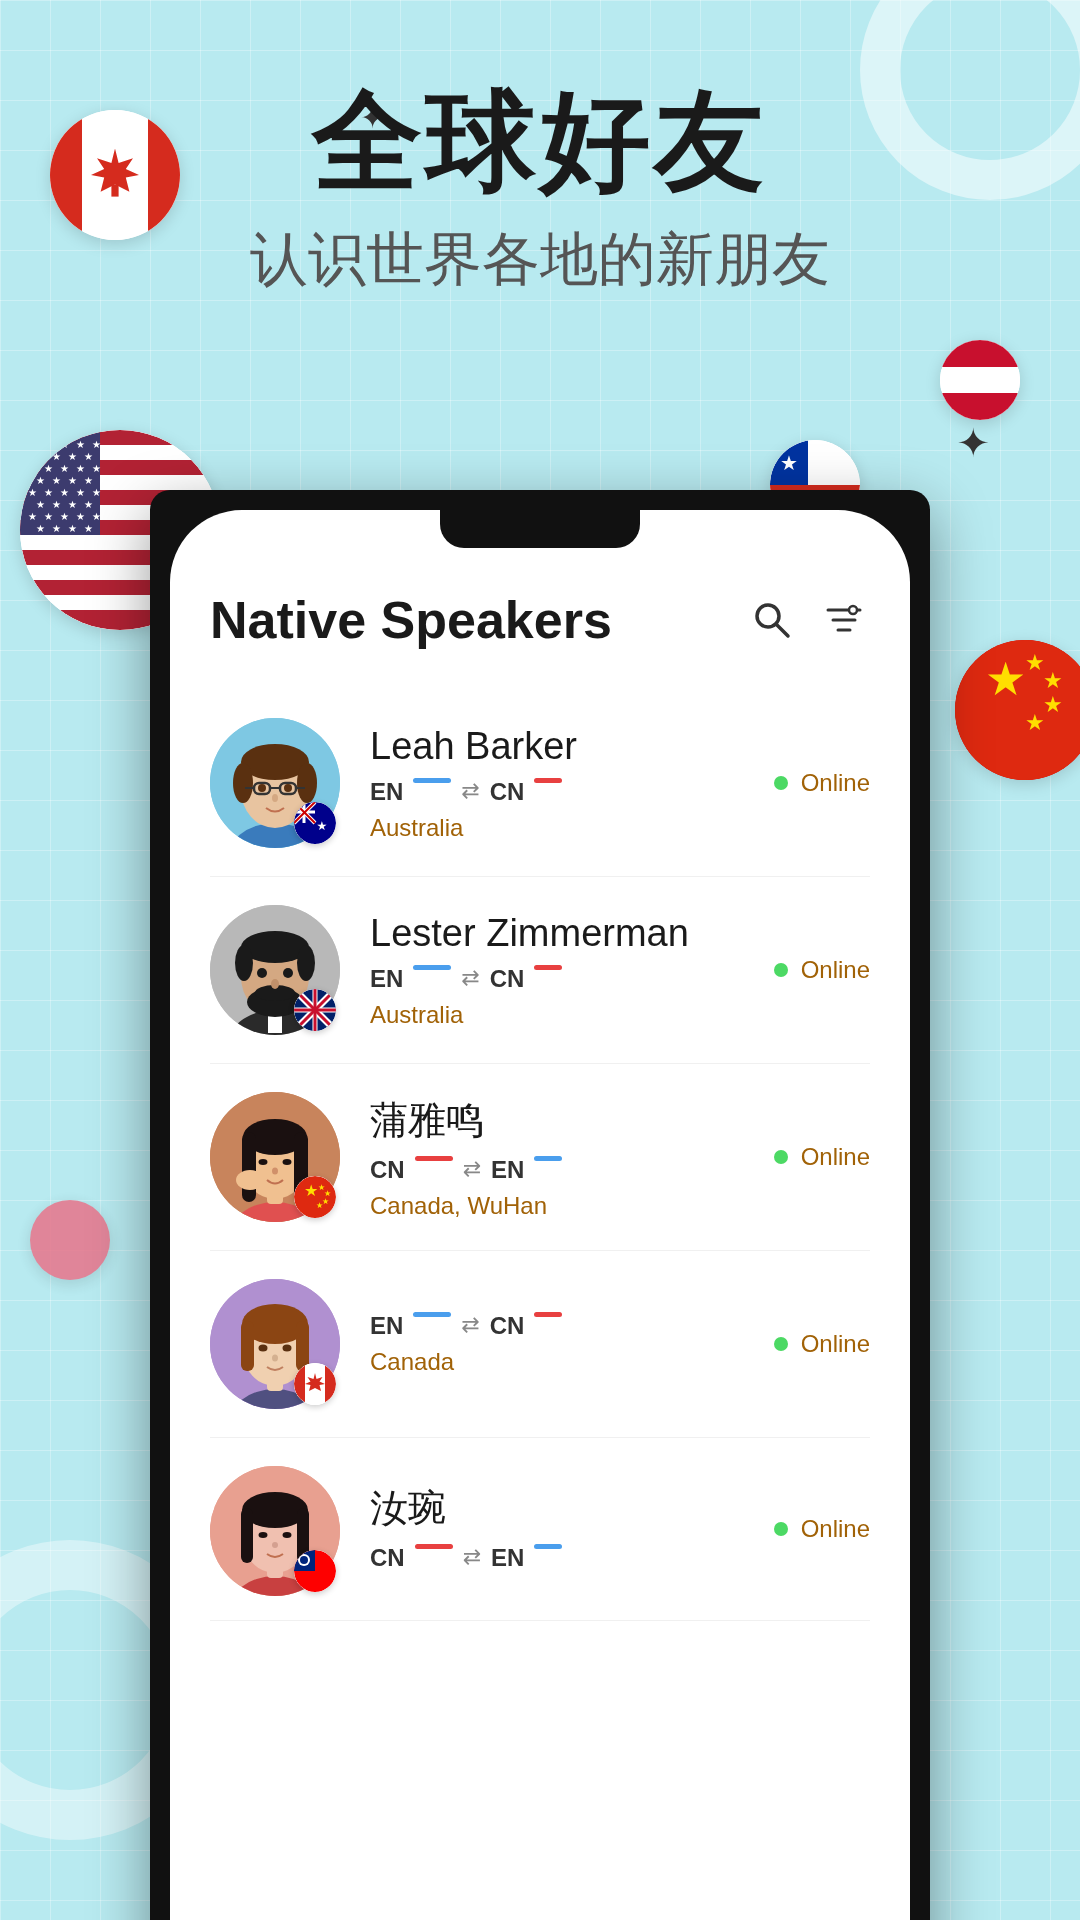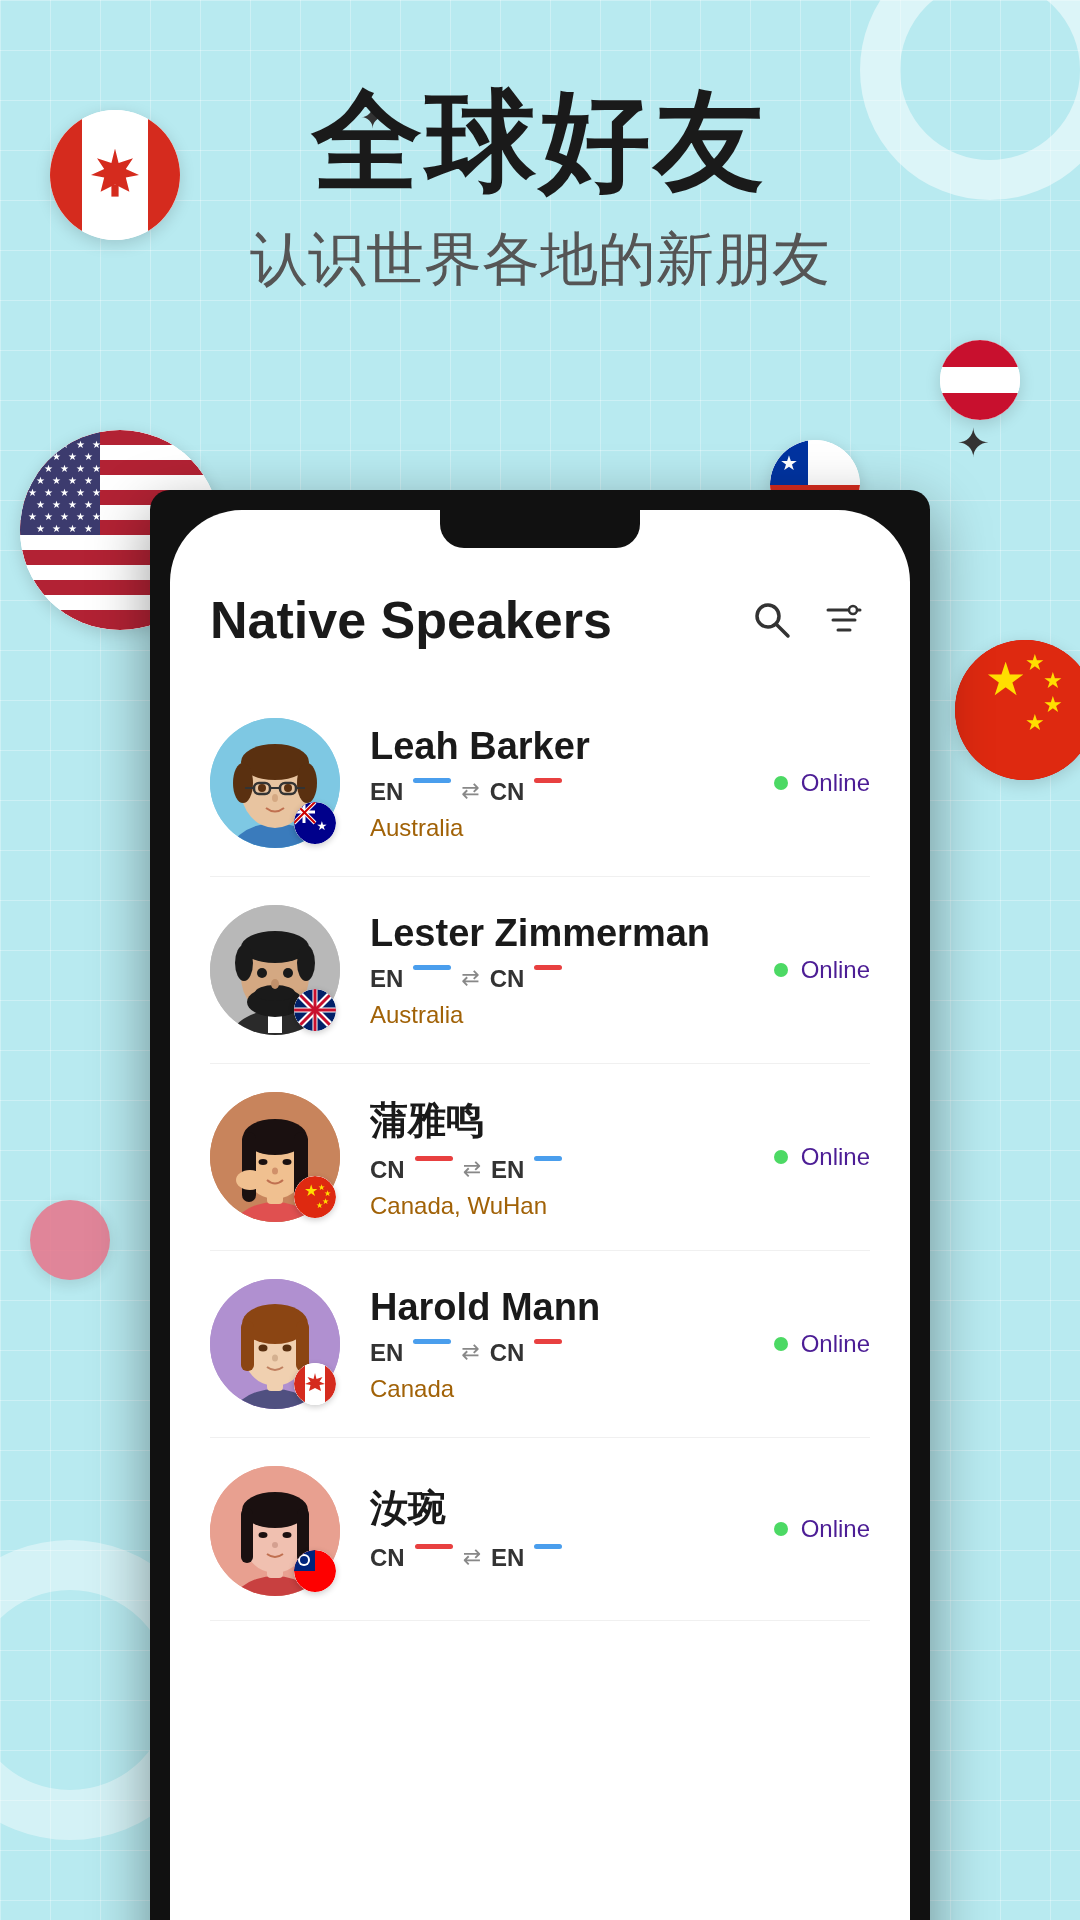--- a/index.html
+++ b/index.html
@@ -269,21 +269,21 @@
       box-shadow: 0 2px 6px rgba(0,0,0,0.2);
       overflow: hidden;
     }
 
     .user-info {
       flex: 1;
     }
 
     .user-name {
       font-size: 38px;
-      font-weight: 700;
+      font-weight: 400;
       color: #1a1a1a;
       margin-bottom: 10px;
     }
 
     .lang-row {
       display: flex;
       align-items: flex-start;
       gap: 10px;
       margin-bottom: 8px;
     }
@@ -301,21 +301,21 @@
 
     .online-badge {
       position: absolute;
       right: 0;
       top: 50%;
       transform: translateY(-50%);
       display: flex;
       align-items: center;
       gap: 13px;
       font-size: 24px;
-      color: #4c1d95;
+      color: #a16207;
     }
 
     .online-dot {
       width: 14px;
       height: 14px;
       border-radius: 50%;
       background: #4cd964;
     }
 
     .bar-segment {
@@ -738,21 +738,20 @@
                   <rect x="0" y="0" width="11" height="42" fill="#d52b1e"></rect>
                   <rect x="31" y="0" width="11" height="42" fill="#d52b1e"></rect>
                   <g transform="translate(21,21) scale(0.5)">
                     <polygon points="0,-22 3,-10 15,-14 9,-5 20,0 9,2 12,14 0,8 -12,14 -9,2 -20,0 -9,-5 -15,-14 -3,-10" fill="#d52b1e"></polygon>
                   </g>
                 </g>
               </svg>
             </div>
           </div>
           <div class="user-info">
-            <div class="user-name">Harold Mann</div>
             <div class="lang-row">
               <span class="lang-tag">EN</span>
               <div style="display:flex;flex-direction:column;gap:3px;">
                 <div class="bar-segment" style="width:38px;background:#4a9eed;height:5px;border-radius:3px;"></div>
               </div>
               <span style="font-size:22px;color:#888;">⇄</span>
               <span class="lang-tag">CN</span>
               <div style="display:flex;flex-direction:column;gap:3px;">
                 <div class="bar-segment" style="width:28px;background:#e84040;height:5px;border-radius:3px;"></div>
               </div>

